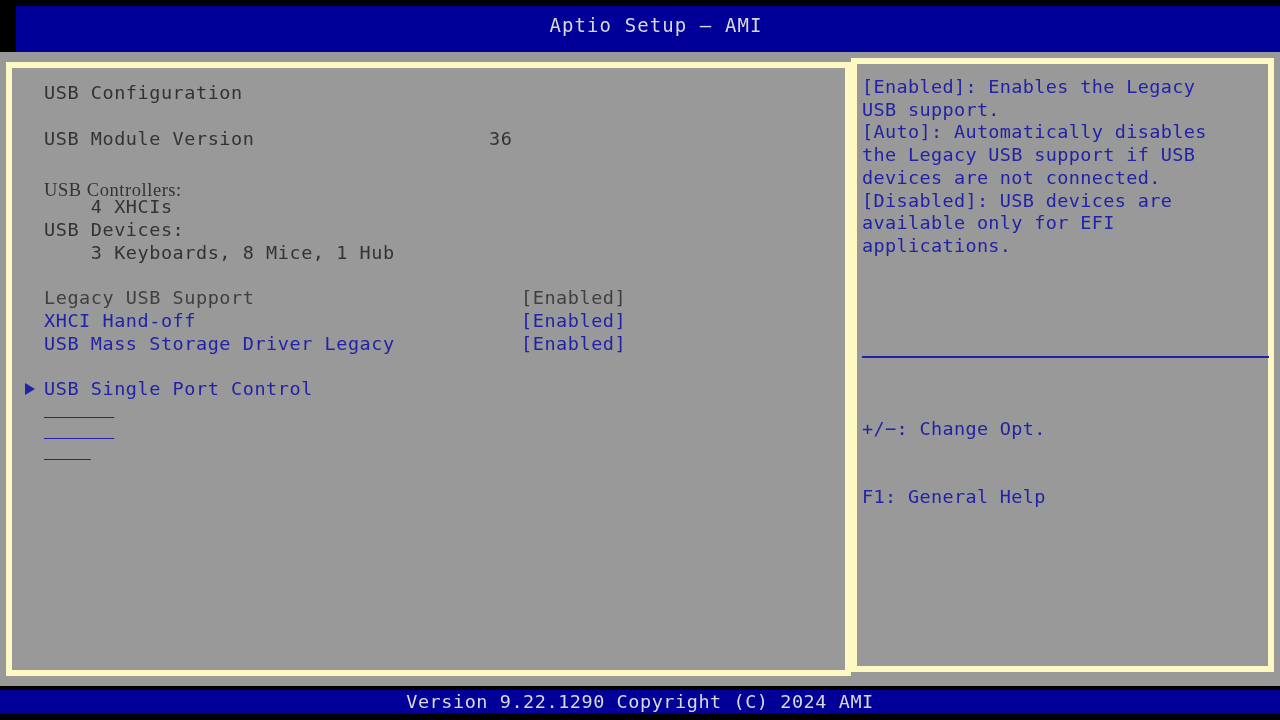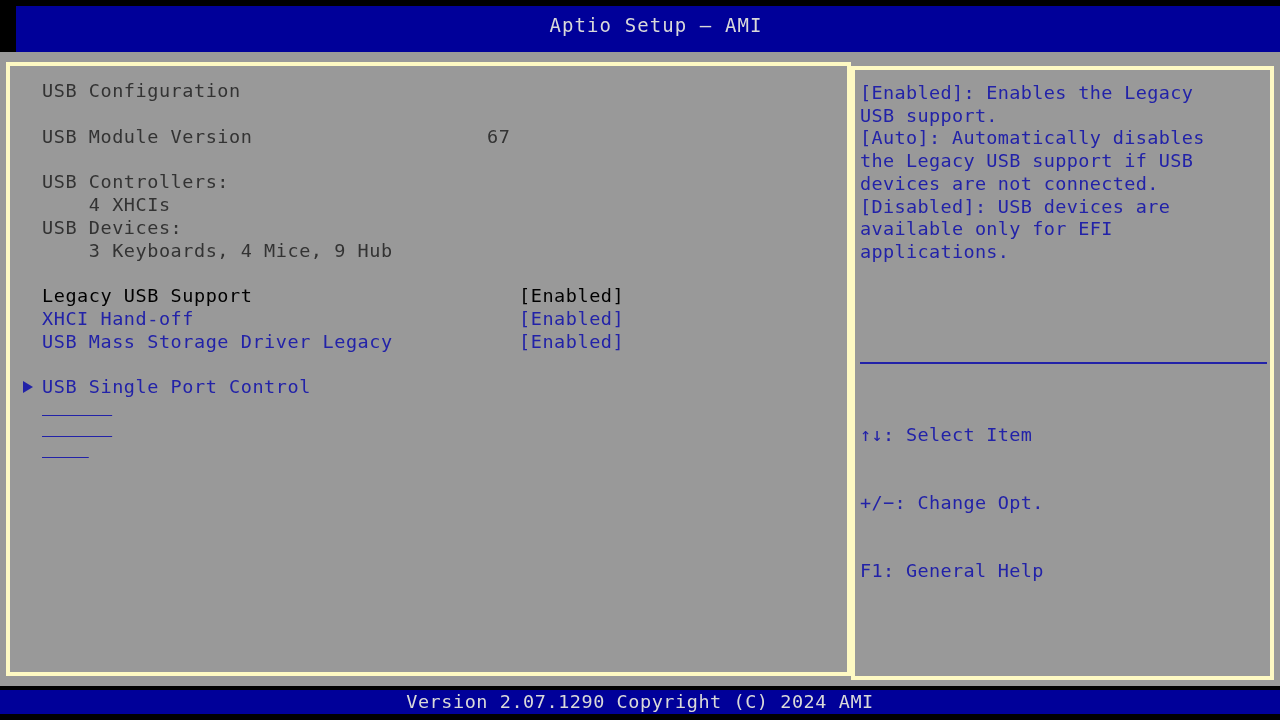--- a/index.html
+++ b/index.html
@@ -61,33 +61,33 @@
     position: absolute;
     left: 0;
     top: 52px;
     width: 1280px;
     height: 634px;
     background: #999999;
   }
   
   .panel {
     position: absolute;
-    border: 4px solid #fef9c3;
+    border: 6px solid #fef9c3;
     background: #999999;
     box-sizing: border-box;
   }
   .panel-left {
     left: 6px;
     top: 62px;
     width: 845px;
     height: 614px;
   }
   .panel-right {
     left: 851px;
-    top: 66px;
+    top: 58px;
     width: 423px;
     height: 614px;
   }
   
   .info-heading,
   .info-row,
   .info-line {
     position: absolute;
     white-space: pre;
     font-size: 18.5px;
@@ -111,21 +111,21 @@
     white-space: pre;
   }
   .setting-row .value {
     position: absolute;
     left: 477px;
     top: 0;
     white-space: pre;
   }
   .setting-row.selected .label,
   .setting-row.selected .value {
-    color: #000000;
+    color: #404040;
   }
   .submenu-row {
     position: absolute;
     left: 32px;
     width: 790px;
     height: 22px;
     white-space: pre;
     font-size: 18.5px;
     letter-spacing: 0.55px;
     color: #2222a8;
@@ -212,26 +212,26 @@
     <span class="tab">Advanced</span>
   </div>
 
   <div class="body-area"></div>
 
   <div class="panel panel-left">
 
     <div class="info-heading" style="left:32px; top:14px;">USB Configuration</div>
 
     <div class="info-row" style="left:32px; top:60px;text-align:center;">USB Module Version</div>
-    <div class="info-row" style="left:477px; top:60px;">67</div>
-
-    <div class="info-line" style="left:32px; top:105px;">USB Controllers:</div>
+    <div class="info-row" style="left:477px; top:60px;">36</div>
+
+    <div class="info-line" style="left:32px; top:112px;font-family:Liberation Serif, serif;">USB Controllers:</div>
     <div class="info-line" style="left:32px; top:128px;">    4 XHCIs</div>
     <div class="info-line" style="left:32px; top:151px;text-align:right;">USB Devices:</div>
-    <div class="info-line" style="left:32px; top:174px;">    3 Keyboards, 4 Mice, 9 Hub</div>
+    <div class="info-line" style="left:32px; top:174px;">    3 Keyboards, 8 Mice, 1 Hub</div>
 
     <div class="setting-row selected" style="top:219px;">
       <span class="label">Legacy USB Support</span>
       <span class="value">[Enabled]</span>
     </div>
 
     <div class="setting-row" style="top:242px;">
       <span class="label">XHCI Hand-off</span>
       <span class="value">[Enabled]</span>
     </div>
@@ -252,30 +252,29 @@
     <div class="help-text">[Enabled]: Enables the Legacy
 USB support.
 [Auto]: Automatically disables
 the Legacy USB support if USB
 devices are not connected.
 [Disabled]: USB devices are
 available only for EFI
 applications.</div>
     <div class="help-divider"></div>
     <div class="legend">
-      <div class="legend-line">↑↓: Select Item</div>
       <div class="legend-line">+/−: Change Opt.</div>
       <div class="legend-line">F1: General Help</div>
       
       
       
       
       
       
       
     </div>
   </div>
 
   <div class="footer-bar">
-    <div class="footer-text">Version 2.07.1290 Copyright (C) 2024 AMI</div>
+    <div class="footer-text">Version 9.22.1290 Copyright (C) 2024 AMI</div>
   </div>
 
 </div>
 
 </body></html>

